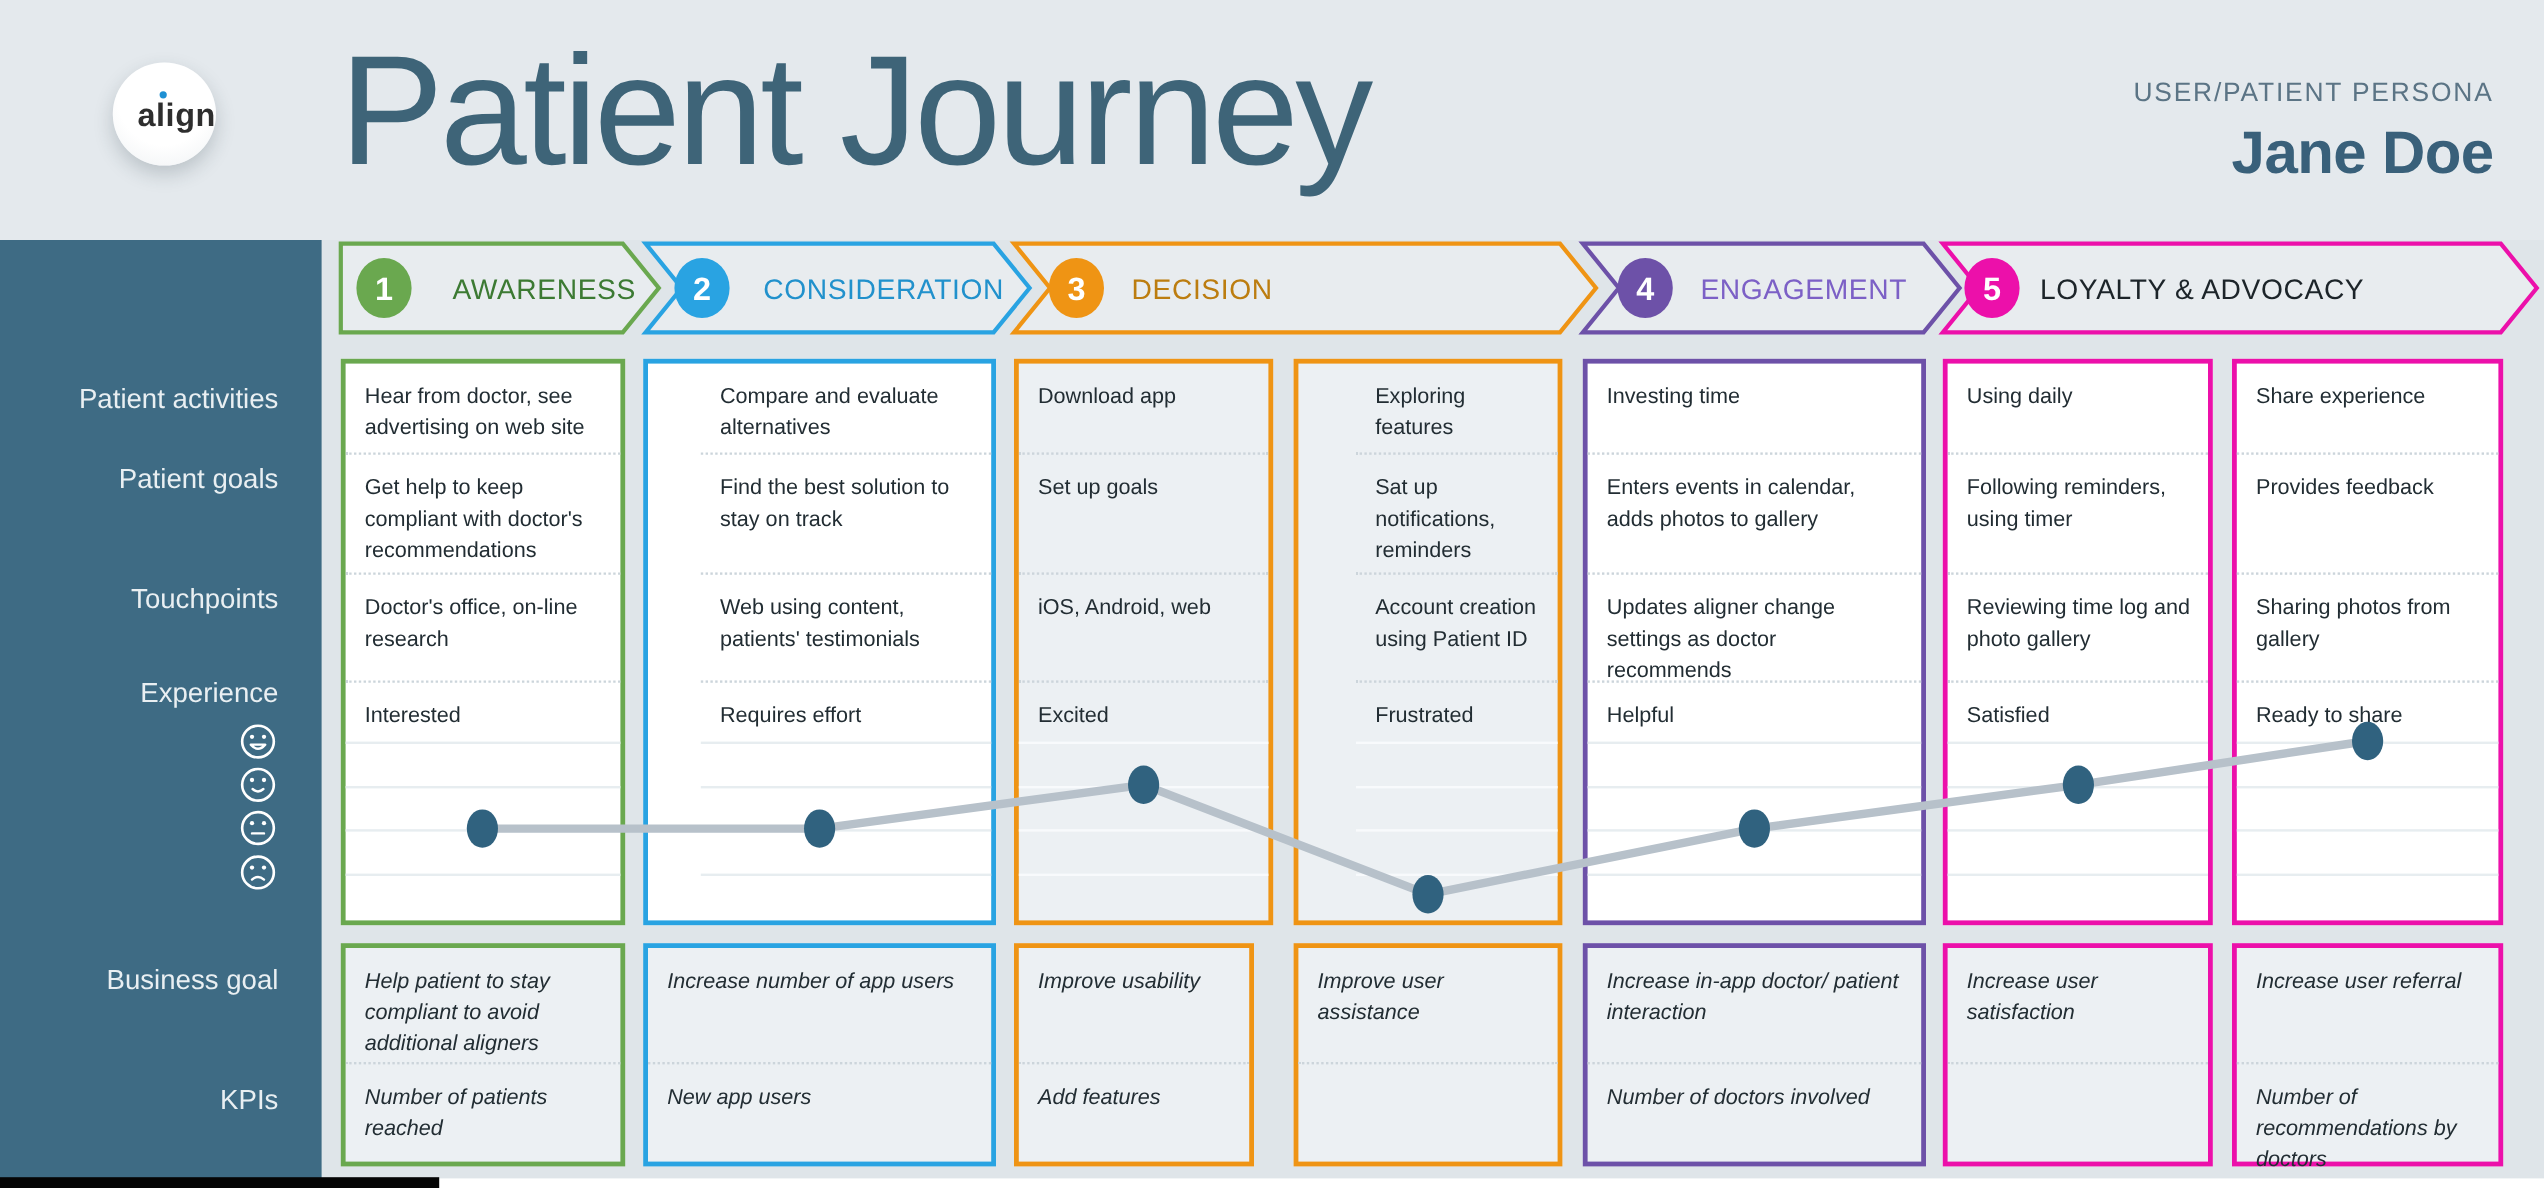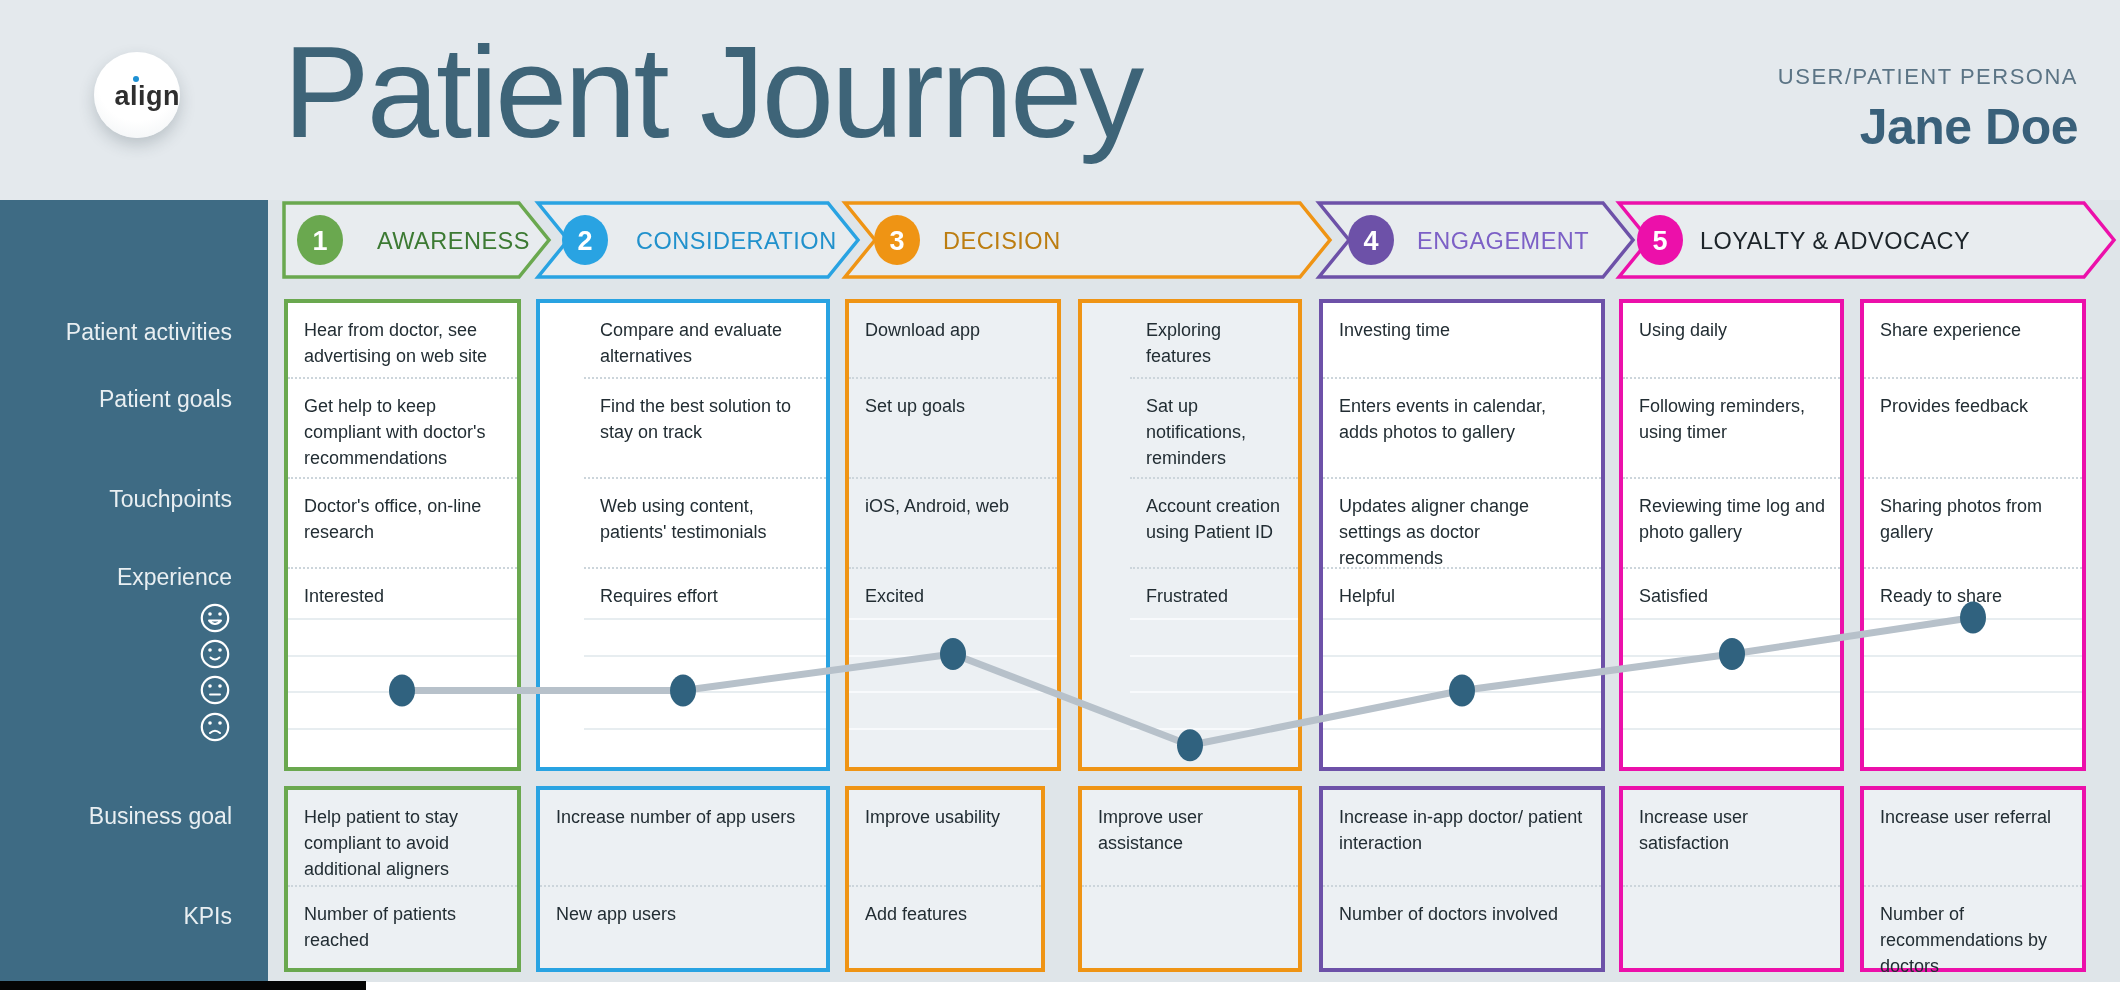--- a/index.html
+++ b/index.html
@@ -28,21 +28,21 @@
   
   .phase-svg{position:absolute;left:0;top:0;pointer-events:none;}
   .phase-shape{fill:#e8ecef;stroke-width:3.5px;}
   .pnum{font-family:"Liberation Sans",sans-serif;font-size:27px;font-weight:700;fill:#ffffff;text-anchor:middle;}
   .plabel{font-family:"Liberation Sans",sans-serif;font-size:23.5px;letter-spacing:.5px;}
   .chart-svg{position:absolute;left:0;top:0;pointer-events:none;z-index:30;}
 
   
   .col-card{position:absolute;box-sizing:border-box;border:4px solid #999;background:#ffffff;z-index:10;}
   .col-card.top{top:299px;height:472px;}
-  .col-card.bottom{top:786px;height:186px;}
+  .col-card.bottom{top:786px;height:186px;font-style:italic;}
   .col-card.shaded{background:#ecf0f3;}
   .c0{border-color:#6aa84f;} .c1{border-color:#29a3e2;}
   .c2{border-color:#ef9414;} .c3{border-color:#ef9414;}
   .c4{border-color:#6d51a8;} .c5{border-color:#ec10aa;} .c6{border-color:#ec10aa;}
   .sec{box-sizing:border-box;position:relative;}
   .sec + .sec{border-top:2px dotted #ccd5db;}
   .sec-act{height:74px;} .sec-goal{height:100px;} .sec-touch{height:90px;} .sec-exp{height:200px;}
   .sec-bgoal{height:95px;} .sec-kpi{height:83px;}
   .sec p{margin:0;padding:14px 14px 0 16px;font-size:18px;line-height:1.45;color:#222d33;}
   .gl{position:absolute;left:0;width:100%;height:2px;background:#e7edf0;}

